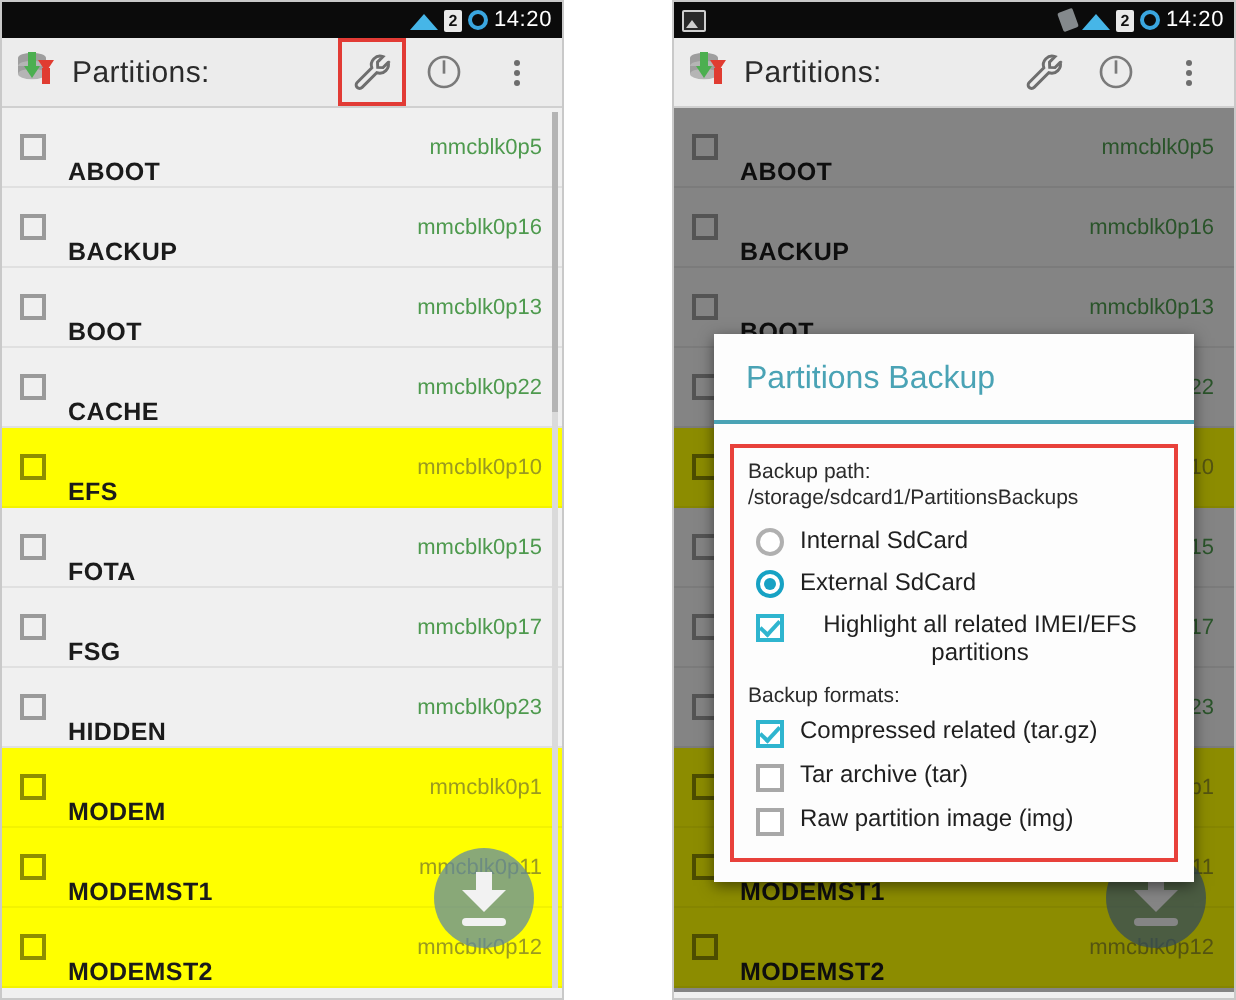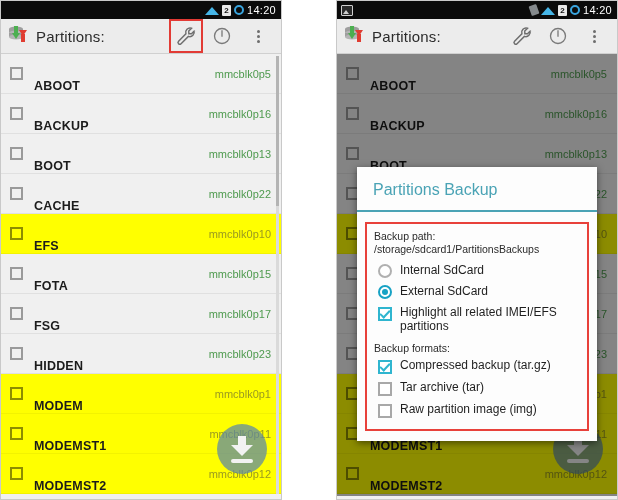--- a/index.html
+++ b/index.html
@@ -72,21 +72,21 @@
   
   .dim{position:absolute;left:0;top:0;right:0;bottom:0;background:rgba(0,0,0,.45);}
   .dialog{position:absolute;left:20px;top:113px;width:240px;background:#fdfdfd;
           box-shadow:0 2px 7px rgba(0,0,0,.5);}
   .dlg-title{padding:14px 16px 11px 16px;font-size:16px;color:#4aa3b5;
              border-bottom:2px solid #4aa3b5;background:#fdfdfd;}
   .dlg-body{padding:10px 8px 10px 8px;}
   .redbox{border:2px solid #e8413b;padding:6px 7px 8px 7px;}
   .bp-label{font-size:10.5px;color:#2b2b2b;line-height:13px;}
   .bp-path{font-size:10.5px;color:#2b2b2b;line-height:13px;margin-bottom:4px;}
-  .opt{display:flex;align-items:flex-start;padding:3px 0 3px 4px;}
+  .opt{display:flex;align-items:flex-start;padding:3px 0 3px 4px;text-align:center;}
   .radio{width:14px;height:14px;border:2px solid #b0b0b0;border-radius:50%;
          box-sizing:border-box;margin:1px 8px 0 0;flex:0 0 auto;background:#fff;}
   .radio.on{border-color:#17a2c4;position:relative;}
   .radio.on:after{content:"";position:absolute;left:2px;top:2px;width:6px;height:6px;
          border-radius:50%;background:#17a2c4;}
   .chk{width:14px;height:14px;border:2px solid #a8a8a8;box-sizing:border-box;
        margin:2px 8px 0 0;flex:0 0 auto;background:#fff;position:relative;}
   .chk.on{border-color:#2fb5cf;}
   .chk.on:after{content:"";position:absolute;left:2px;top:-1px;width:4px;height:8px;
        border:solid #2fb5cf;border-width:0 2px 2px 0;transform:rotate(43deg);}
@@ -364,21 +364,21 @@
             </div>
             <div class="opt">
               <span class="chk on"></span>
               <span class="opt-lbl">Highlight all related IMEI/EFS partitions</span>
             </div>
 
             <div class="sec-lbl">Backup formats:</div>
 
             <div class="opt">
               <span class="chk on"></span>
-              <span class="opt-lbl">Compressed backup (tar.gz)</span>
+              <span class="opt-lbl">Compressed related (tar.gz)</span>
             </div>
             <div class="opt">
               <span class="chk"></span>
               <span class="opt-lbl">Tar archive (tar)</span>
             </div>
             <div class="opt">
               <span class="chk"></span>
               <span class="opt-lbl">Raw partition image (img)</span>
             </div>
 

